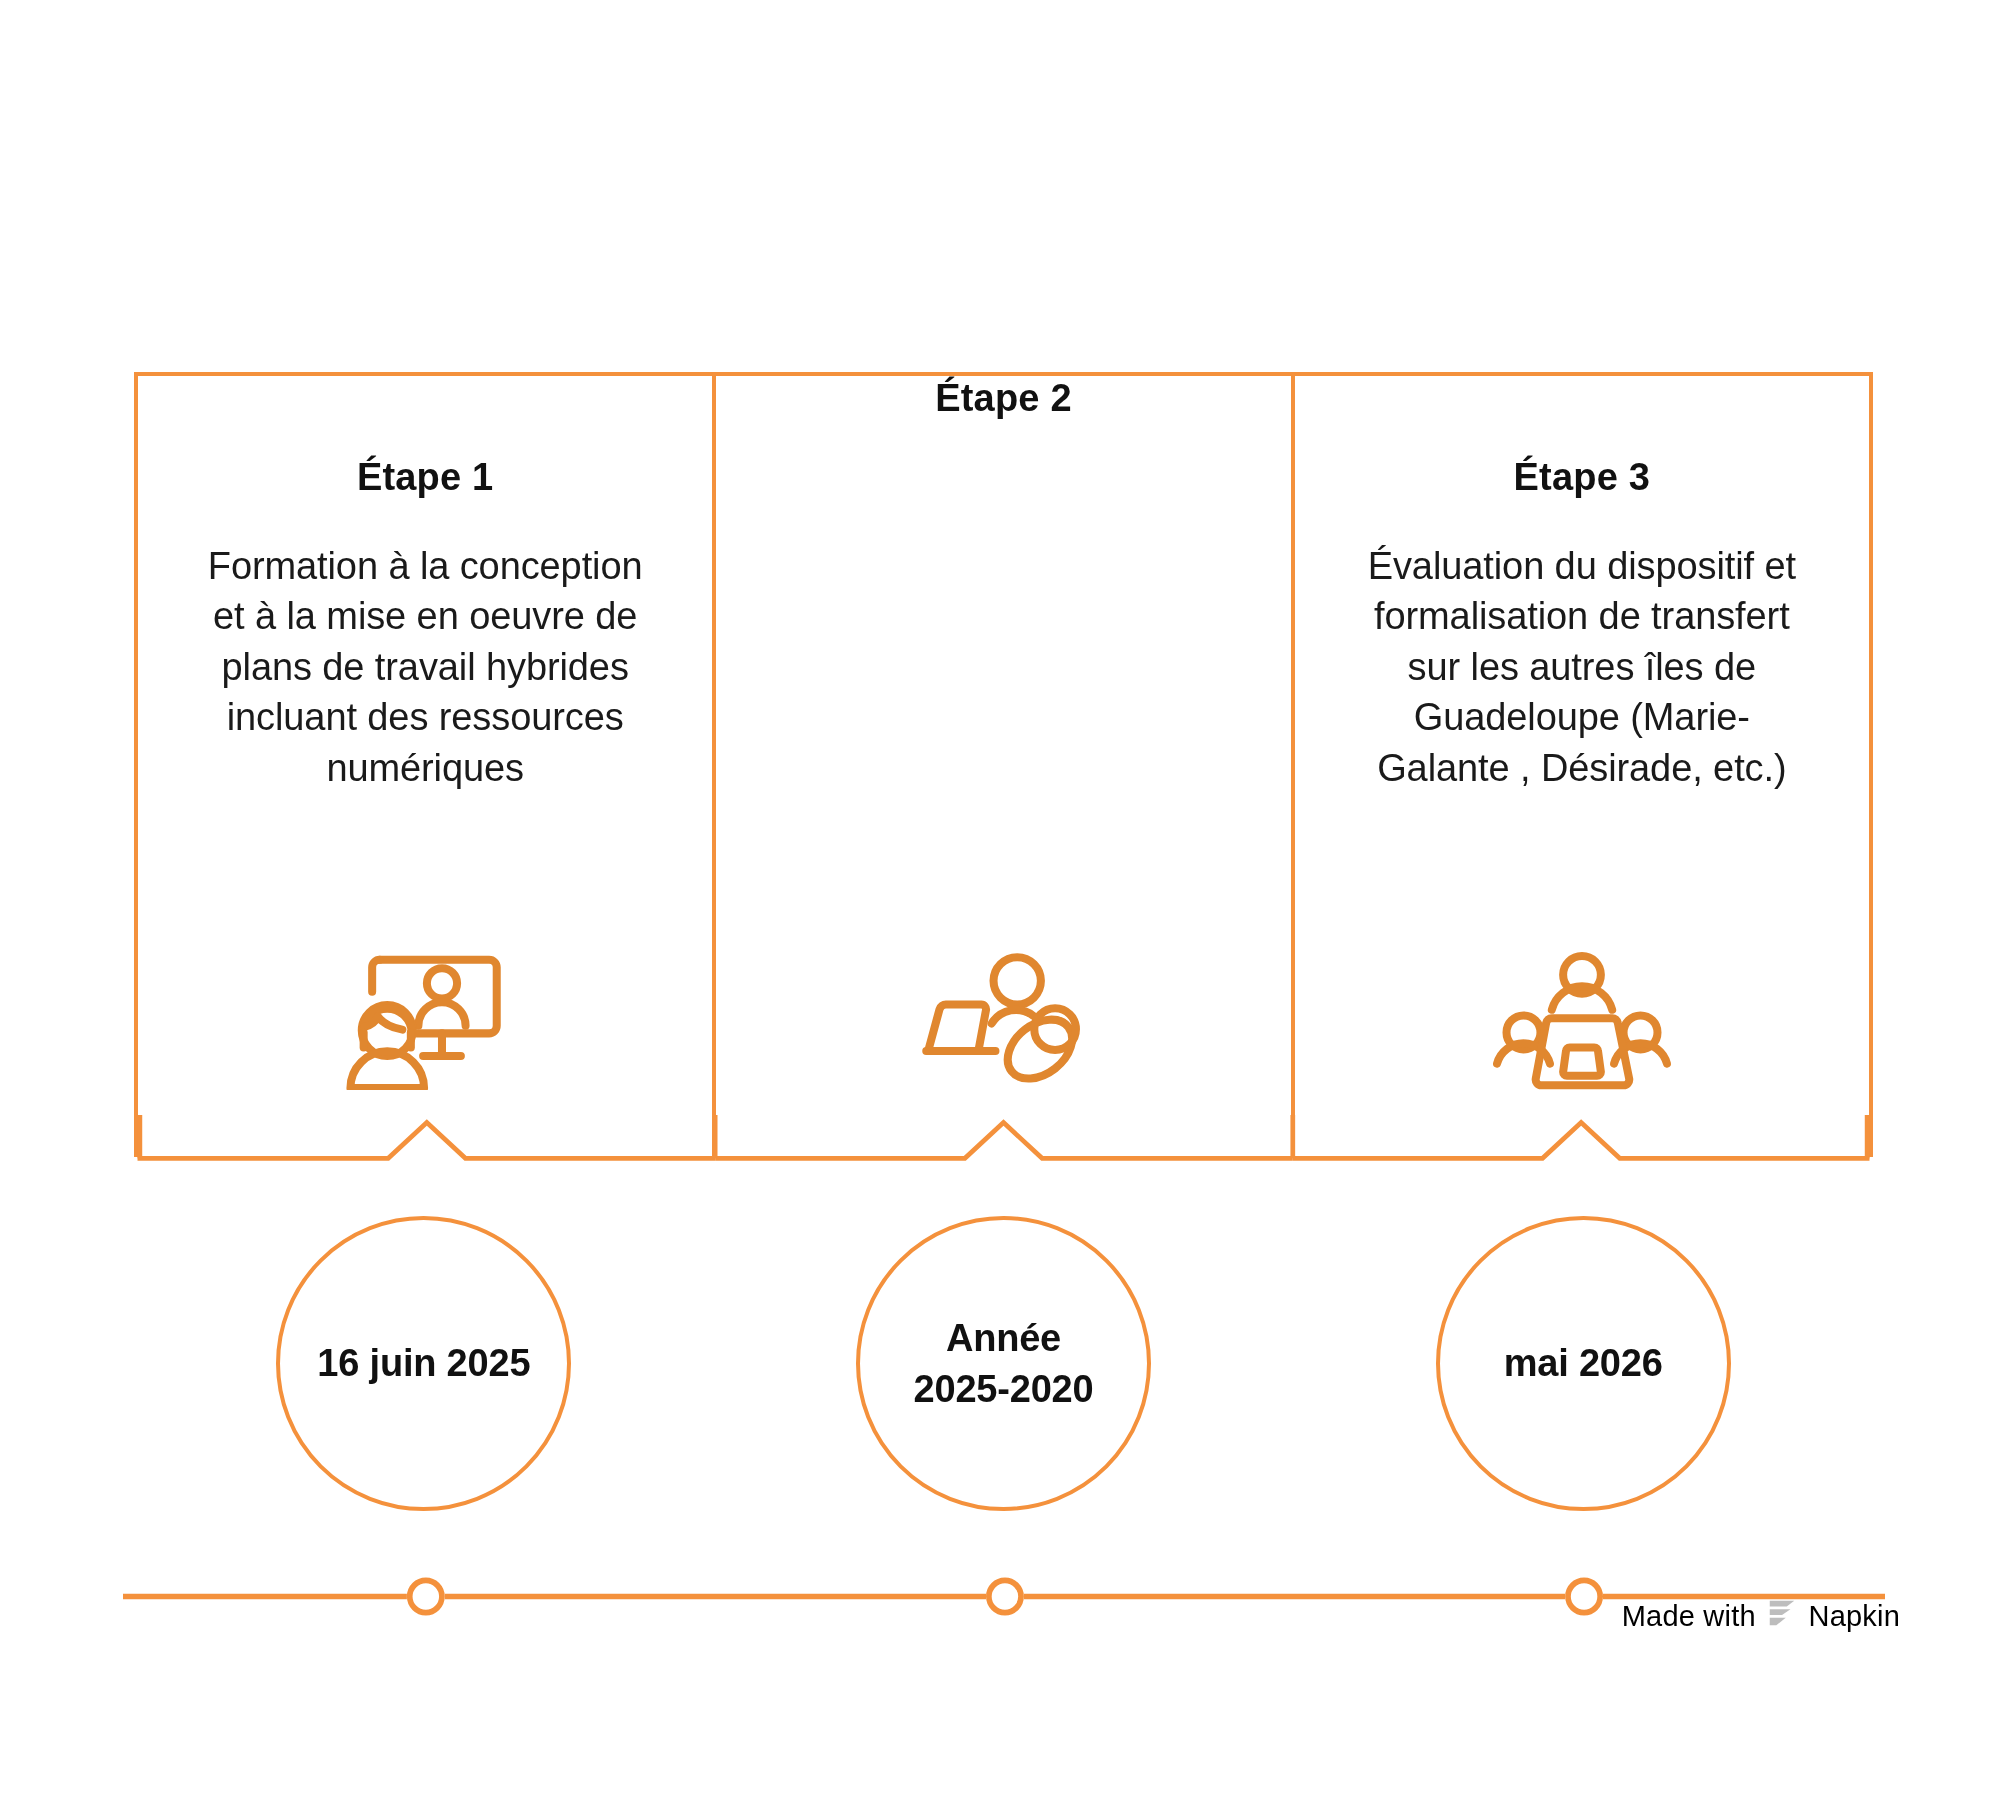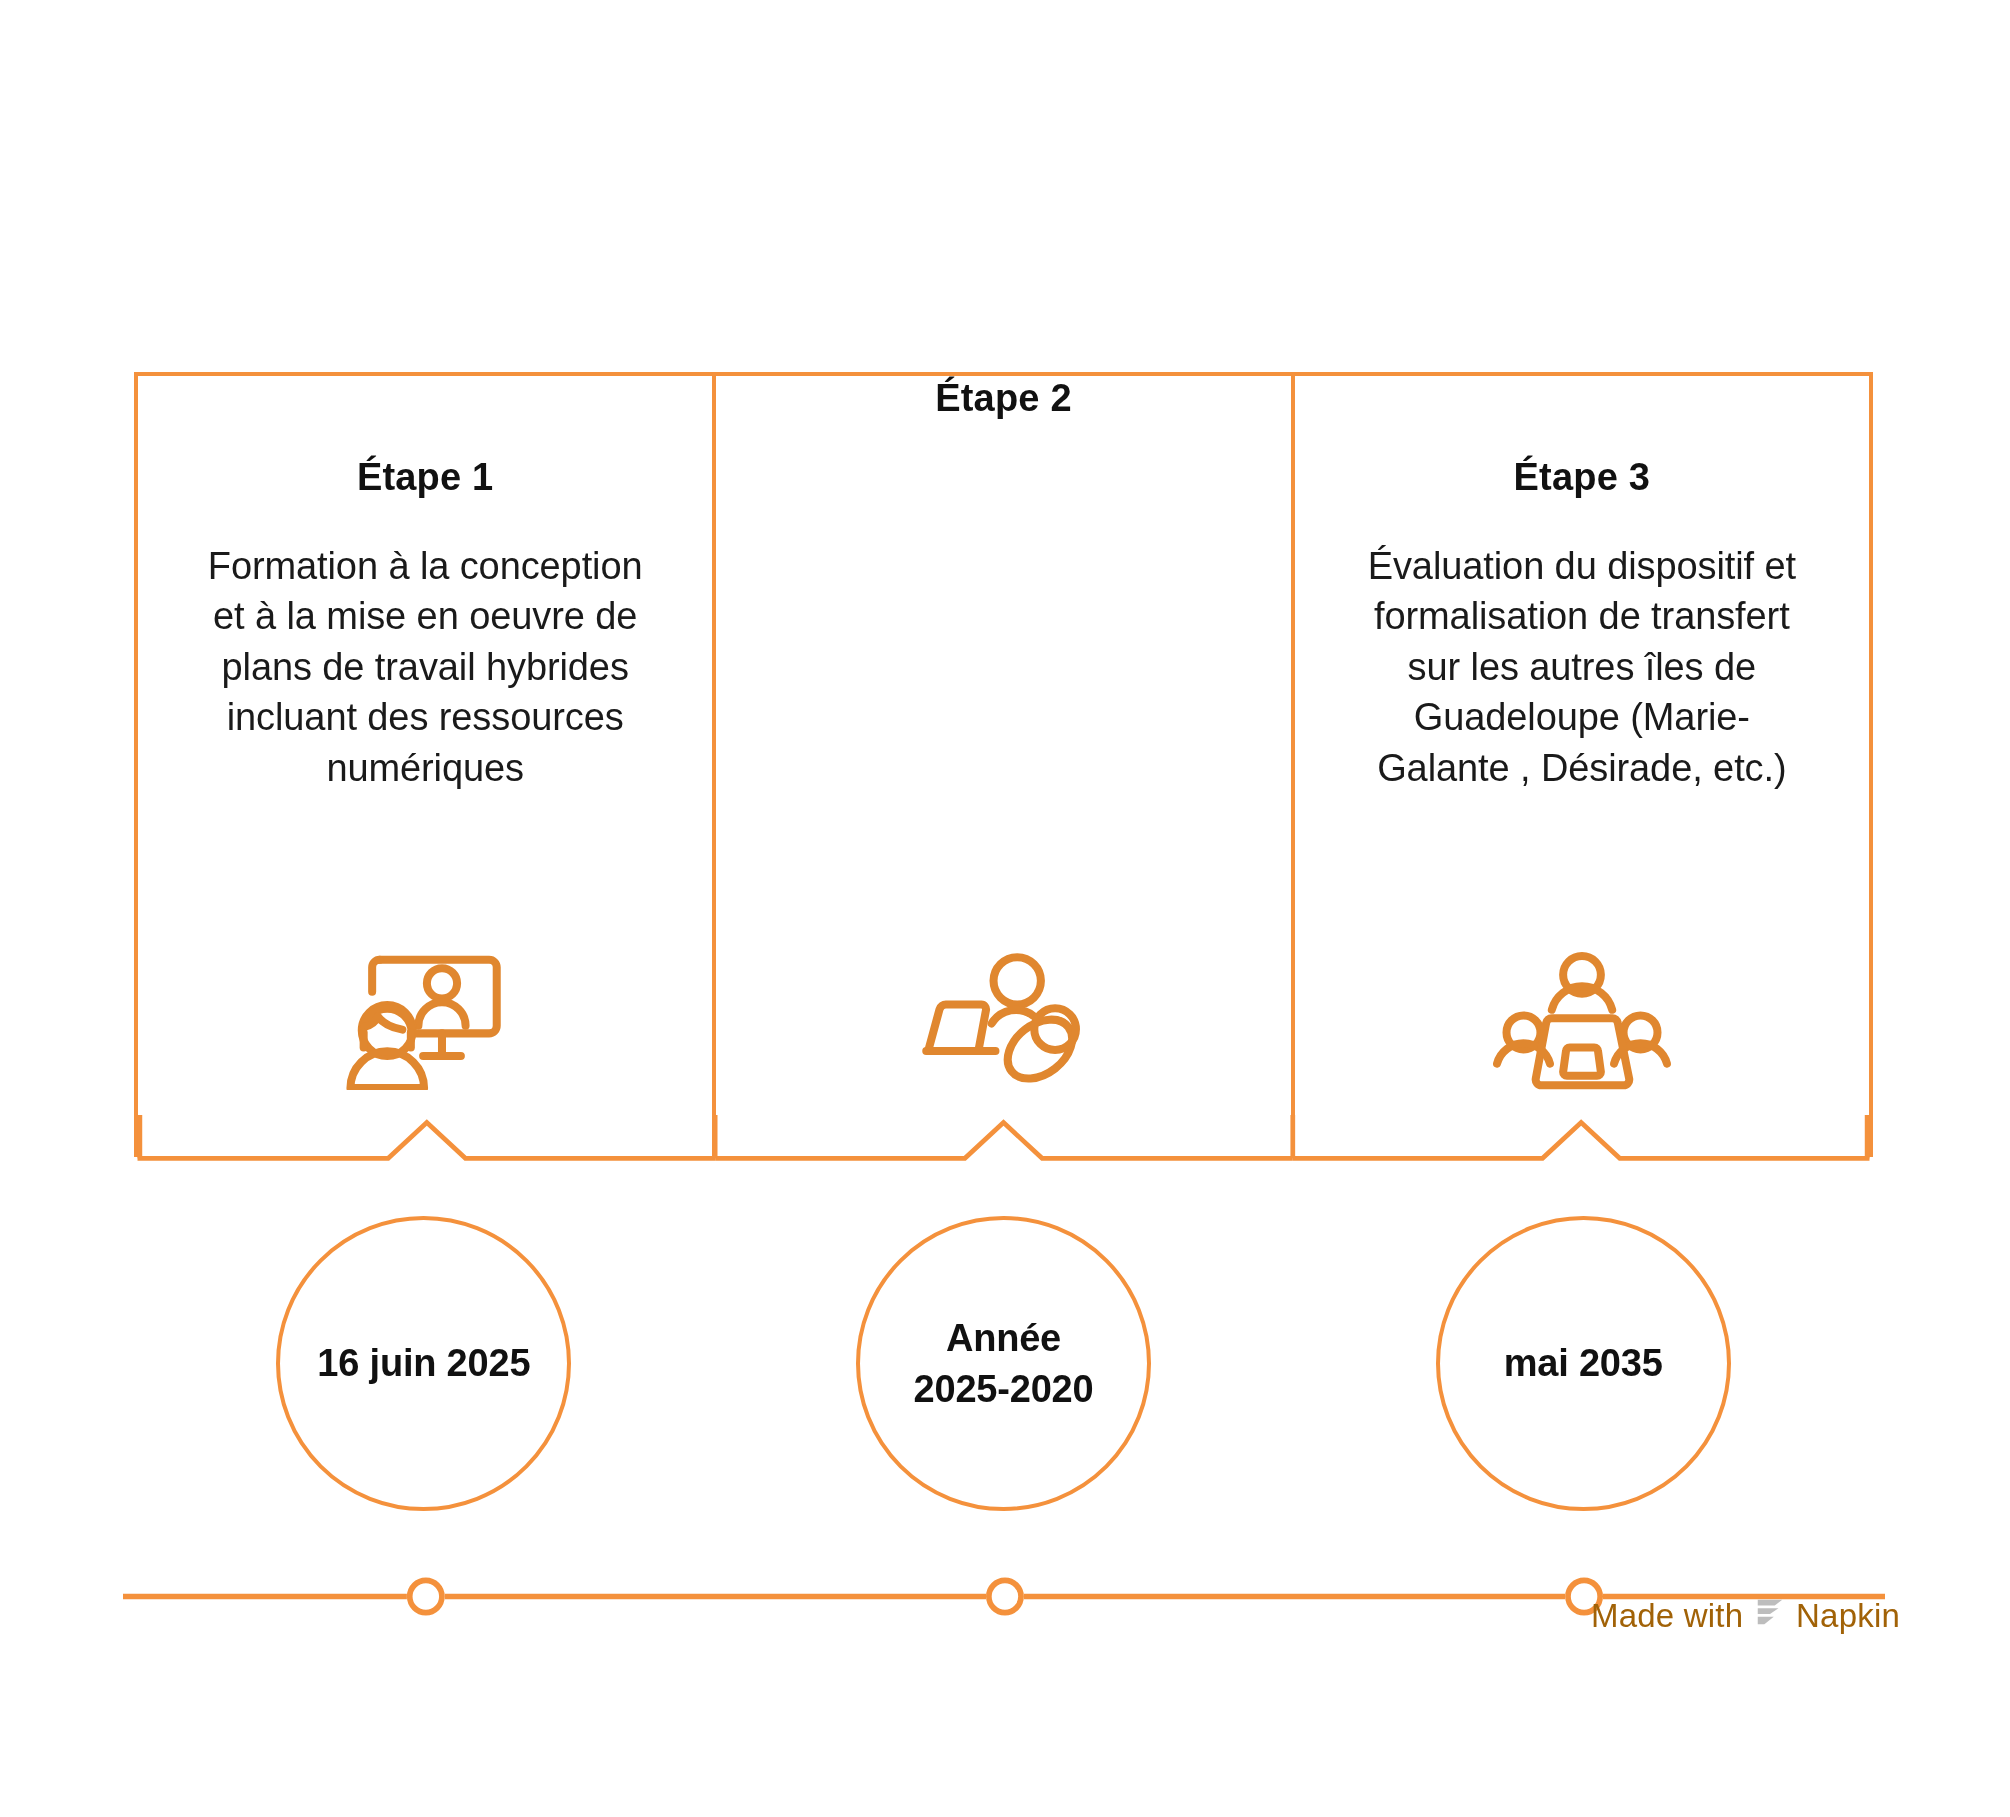--- a/index.html
+++ b/index.html
@@ -149,22 +149,22 @@
   }
 
   
   #watermark {
     position: absolute;
     right: 110px;
     bottom: 59px;
     display: flex;
     align-items: center;
     gap: 10.4px;
-    color: #a16207;
-    font-size: 33px;
+    color: #000000;
+    font-size: 29px;
     letter-spacing: 0.2px;
     user-select: none;
     text-align: center;
   }
   #watermark .wm-logo { display: block; }
 </style>
 </head>
 <body>
 
 <div id="canvas">
@@ -276,21 +276,21 @@
       </div>
     </div>
     <div class="circle-cell">
       <div class="date-circle">
         <span class="date-label">Année
 2025-2020</span>
       </div>
     </div>
     <div class="circle-cell">
       <div class="date-circle">
-        <span class="date-label">mai 2035</span>
+        <span class="date-label">mai 2026</span>
       </div>
     </div>
   </div>
 
   <div id="axis">
     <svg width="1762" height="55" viewBox="0 0 1862 58" fill="none">
 
       <g stroke="#f4913c" stroke-width="6" stroke-linecap="butt">
         <path d="M0 29 H300"></path>
         <path d="M340 29 H912"></path>

